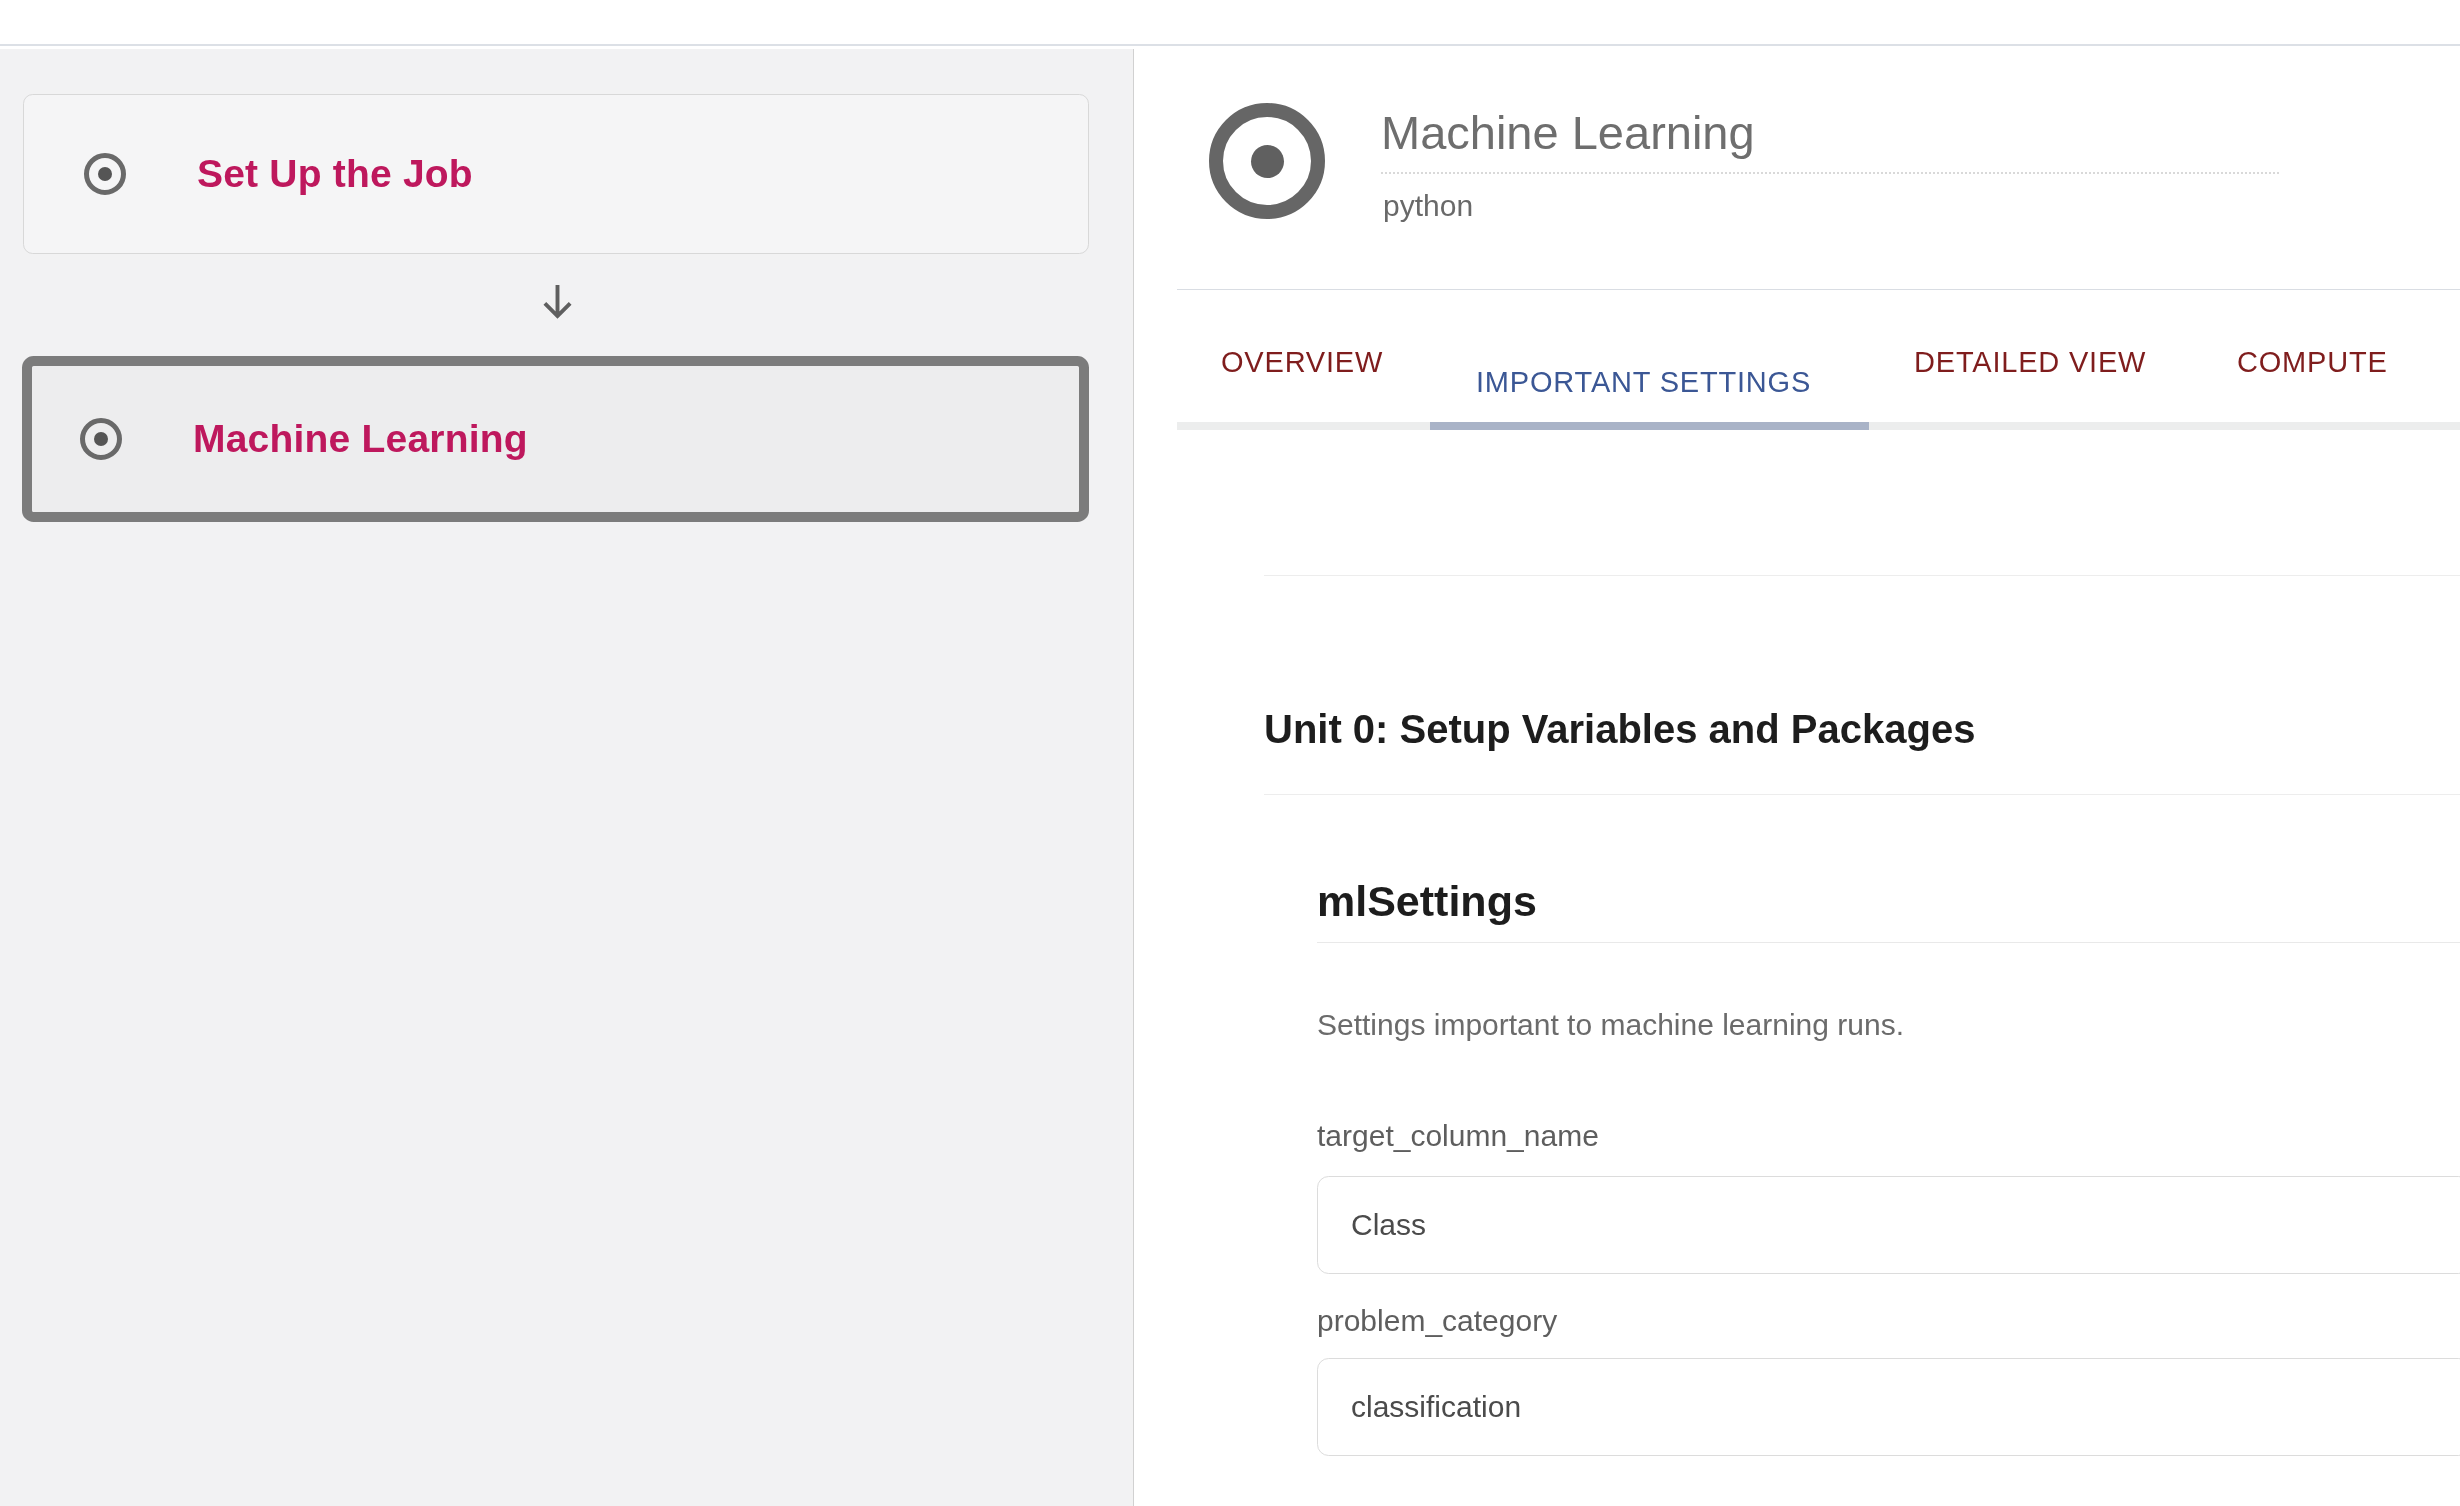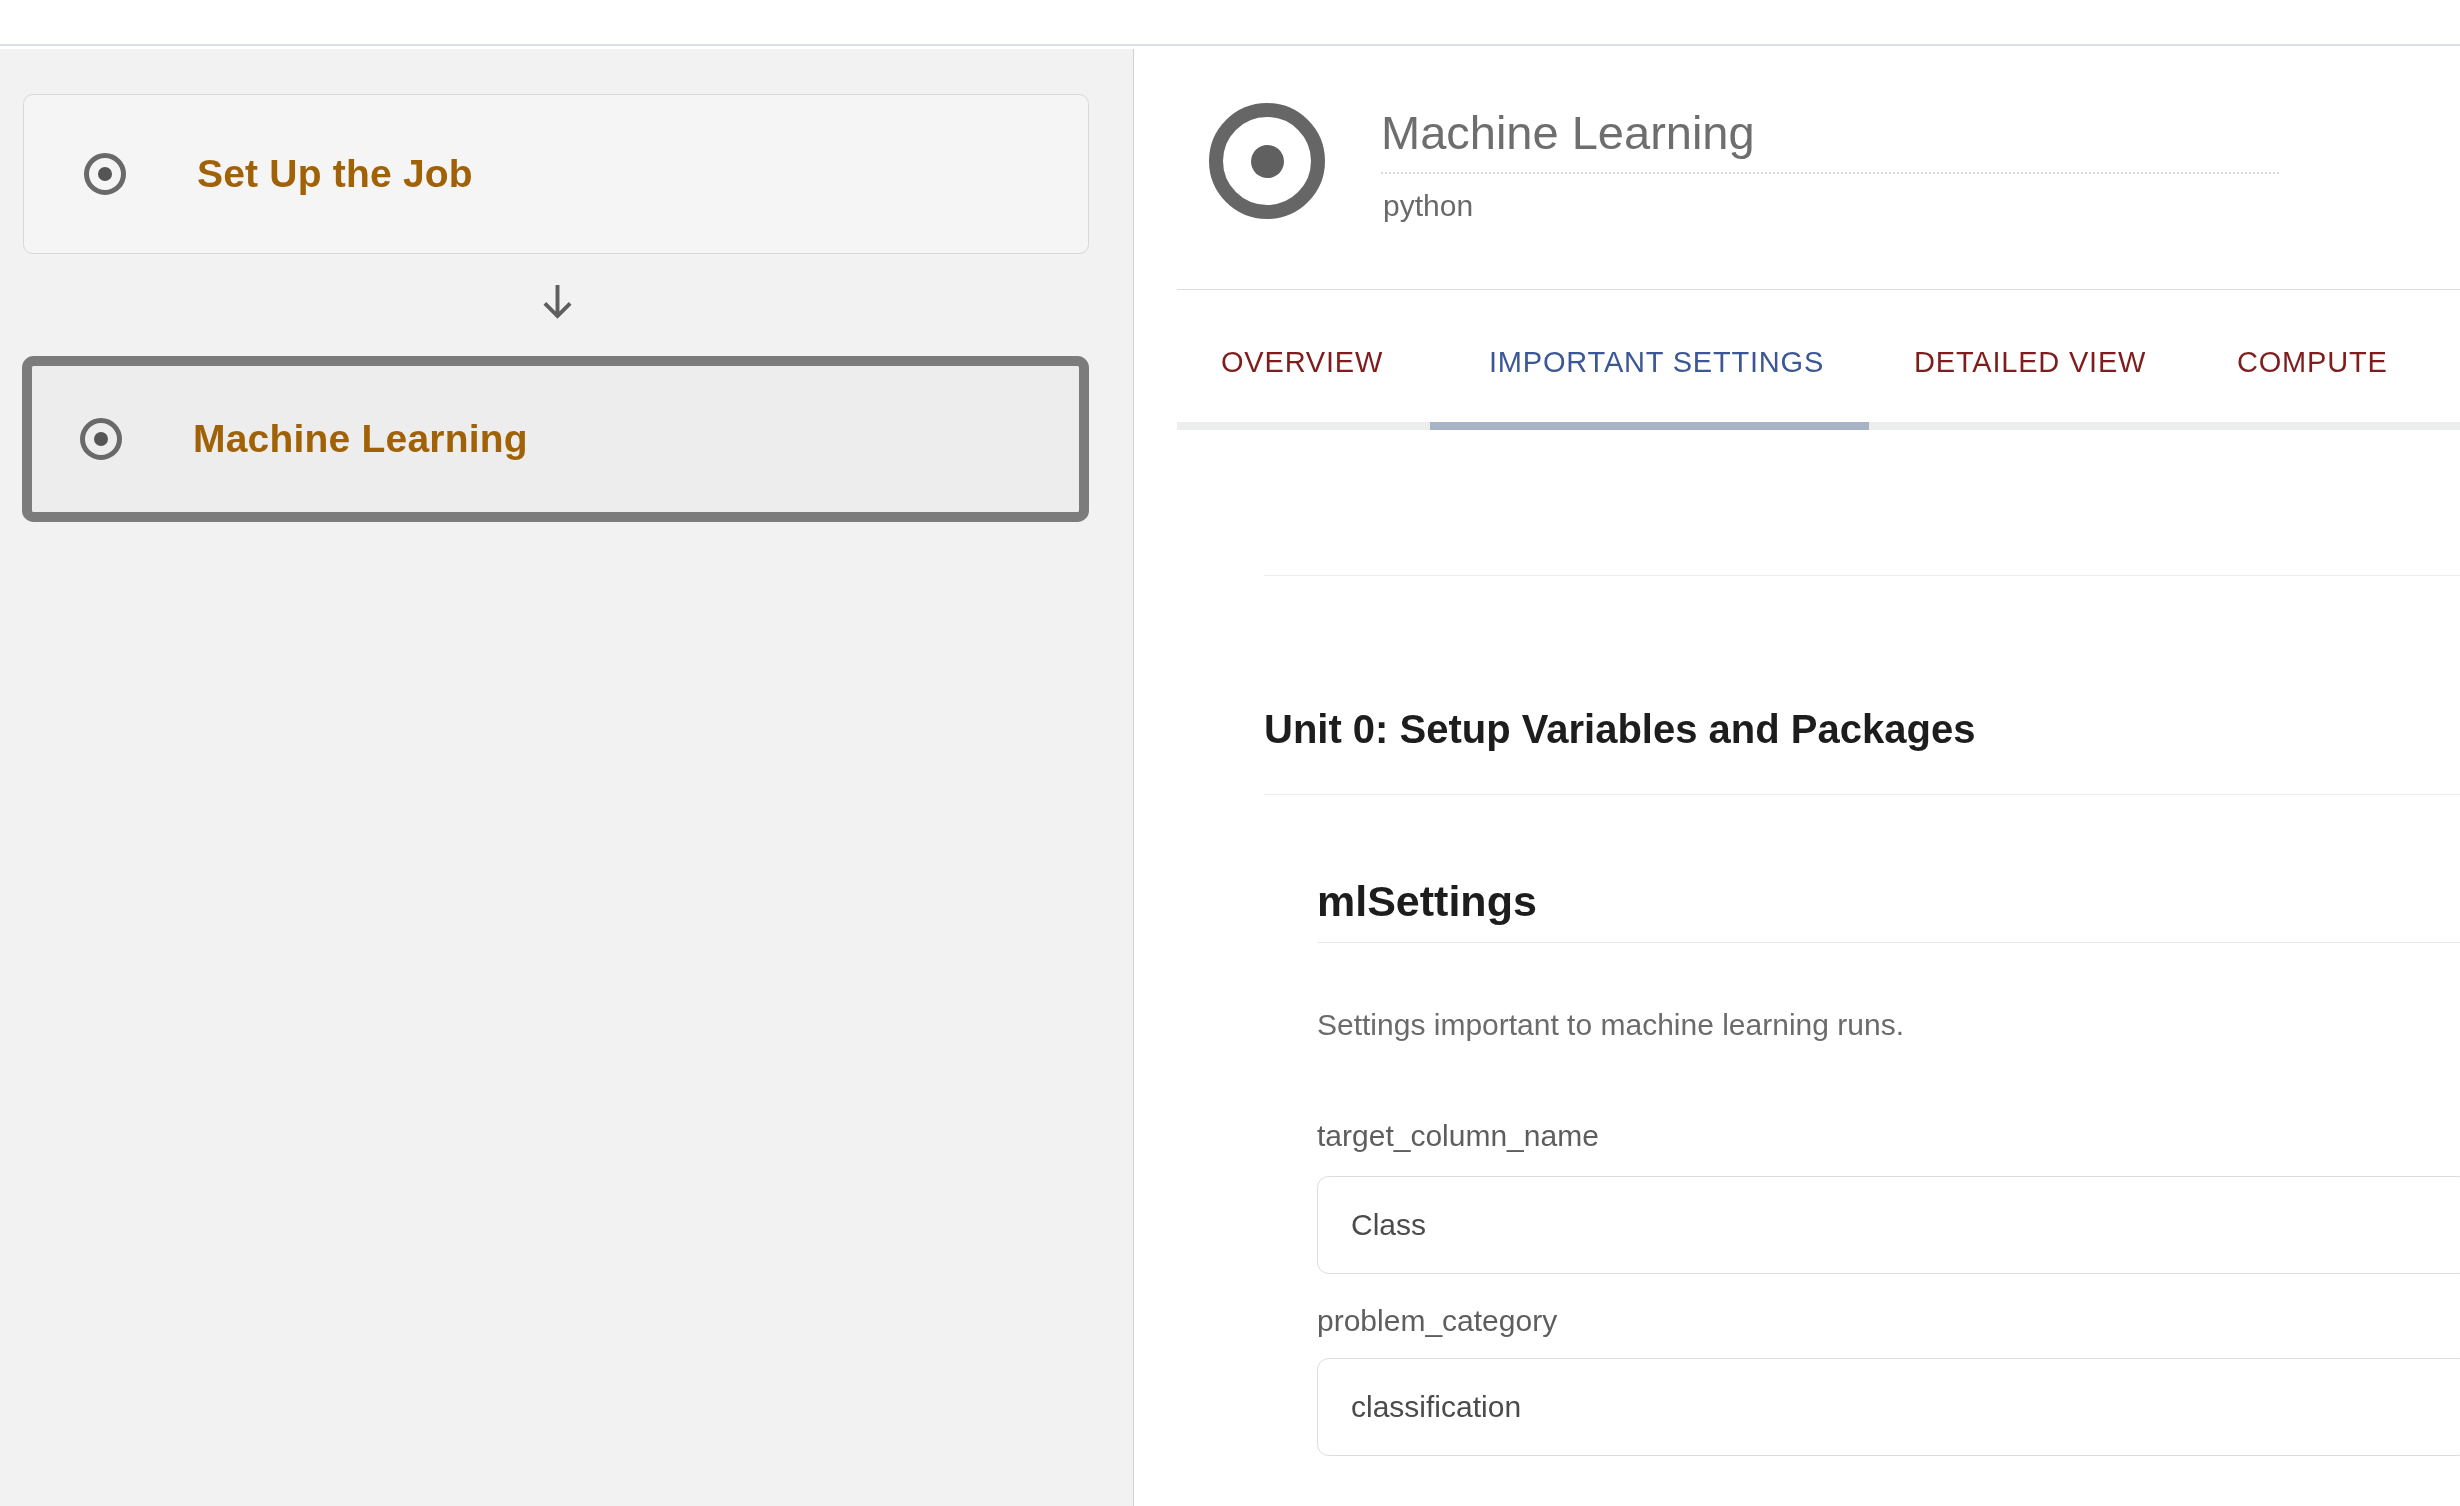--- a/index.html
+++ b/index.html
@@ -21,21 +21,21 @@
   .step-card.first { top:45px; }
   .step-card.selected { left:22px; top:307px; width:1067px; height:166px;
                         background:#ededee; border:10.6px solid #7c7c7c; border-radius:11.6px;
                         padding-left:48px; }
 
   .radio-icon { width:42px; height:42px; border:5.8px solid #696969; border-radius:50%;
                 position:relative; flex:0 0 42px; }
   .radio-icon::after { content:""; position:absolute; left:50%; top:50%; width:14.5px; height:14.5px;
                        margin:-7.2px 0 0 -7.2px; background:#555555; border-radius:50%; }
 
-  .step-label { margin-left:71px; font-size:39px; font-weight:700; color:#a16207;
+  .step-label { margin-left:71px; font-size:39px; font-weight:700; color:#be185d;
                 letter-spacing:0.2px; white-space:nowrap; }
 
   .flow-arrow { position:absolute; left:540px; top:234px; width:35px; height:37px; }
 
   
   .detail-panel { position:absolute; top:49px; left:1134px; right:0; bottom:0;
                   background:#ffffff; overflow:hidden; }
 
   .node-icon { position:absolute; left:75px; top:54px; width:116px; height:116px;
                border:14.5px solid #666666; border-radius:50%; }
@@ -49,21 +49,21 @@
   .node-subtitle { position:absolute; left:249px; top:137px; font-size:30px; line-height:39px;
                    color:#696969; }
 
   
   .tabs-border { position:absolute; left:43px; right:0; top:240px; height:0;
                  border-top:1.9px solid #d9dde3; }
   .tab { position:absolute; top:297px; font-size:29px; line-height:33px; letter-spacing:0.8px;
          color:#7f1d1d; cursor:pointer; white-space:nowrap; }
   .tab.active { color:#3b5795; }
   .tab-overview  { left:87px; }
-  .tab-important { left:355px; }
+  .tab-important { left:342px;margin-top:20px; }
   .tab-detailed  { left:780px; }
   .tab-compute   { left:1103px; }
   .tab-track { position:absolute; left:43px; right:0; top:373px; height:7.7px; background:#eceded; }
   .tab-indicator { position:absolute; left:296px; top:373px; width:439px; height:7.7px;
                    background:#a9b3c7; }
 
   
   .section-heading { position:absolute; font-size:40px; line-height:44px; font-weight:700;
                      color:#1d1d1d; white-space:nowrap; }
   .heading-global { left:130px; top:436px; }

